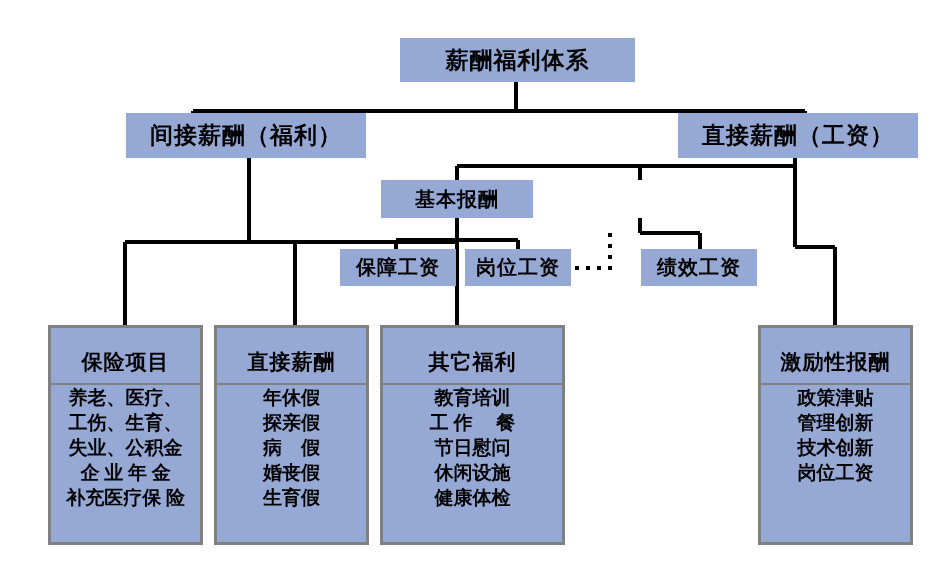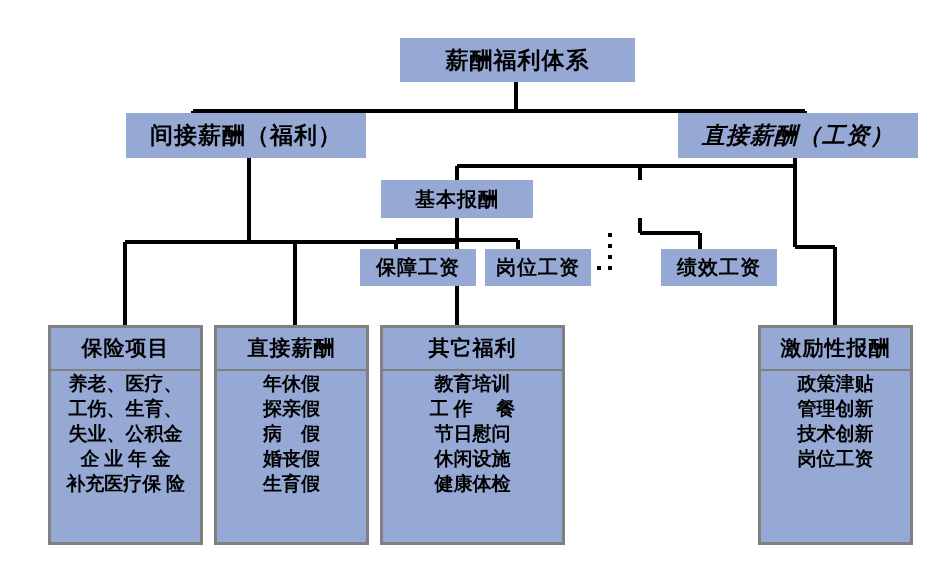--- a/index.html
+++ b/index.html
@@ -32,39 +32,39 @@
     justify-content: center;
     text-align: center;
     font-weight: bold;
     letter-spacing: 1px;
     box-sizing: border-box;
     z-index: 3;
   }
   .lvl0 { font-size: 23px; }
   .lvl1 { font-size: 23px; }
   .lvl2 { font-size: 20px; }
-  .lvl3 { font-size: 20px; margin-left: 20px; }
+  .lvl3 { font-size: 20px; }
 
   .panel {
     position: absolute;
     border: 3px solid #808080;
     background: #95a9d4;
     box-sizing: border-box;
     display: flex;
     flex-direction: column;
     z-index: 3;
   }
   .panel-header {
     background: #95a9d4;
     border-bottom: 2px solid #808080;
     color: #000000;
     font-size: 21px;
     font-weight: bold;
     text-align: center;
-    padding: 6px 2px 7px 2px;
+    padding: 20px 2px 7px 2px;
     letter-spacing: 1px;
     box-sizing: border-box;
   }
   .panel-body {
     flex: 1;
     box-sizing: border-box;
   }
   .panel-item {
     font-size: 19px;
     font-weight: bold;
@@ -117,21 +117,21 @@
     </g>
   </svg>
 
   <div class="node lvl0" style="left:400px; top:38px; width:235px; height:44px;">
     <span>薪酬福利体系</span>
   </div>
 
   <div class="node lvl1" style="left:126px; top:113px; width:240px; height:45px;">
     <span>间接薪酬（福利）</span>
   </div>
-  <div class="node lvl1" style="left:678px; top:113px; width:240px; height:45px;font-style:italic;">
+  <div class="node lvl1" style="left:678px; top:113px; width:240px; height:45px;">
     <span>直接薪酬（工资）</span>
   </div>
 
   <div class="node lvl2" style="left:381px; top:180px; width:152px; height:38px;">
     <span>基本报酬</span>
   </div>
 
   <div class="node lvl3" style="left:340px; top:249px; width:116px; height:37px;">
     <span>保障工资</span>
   </div>

